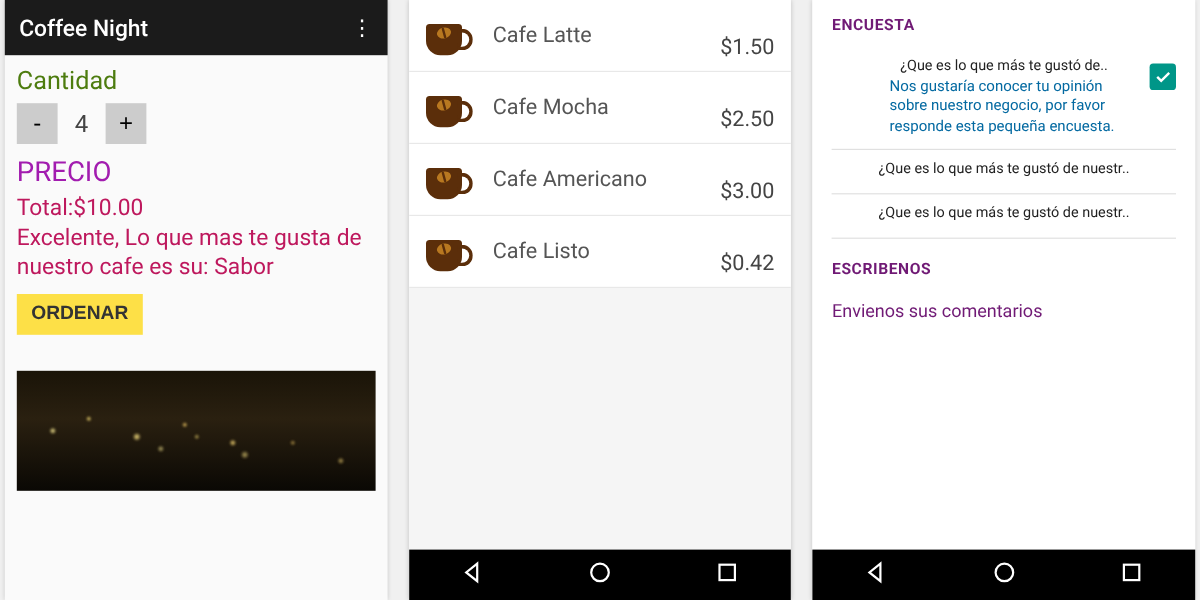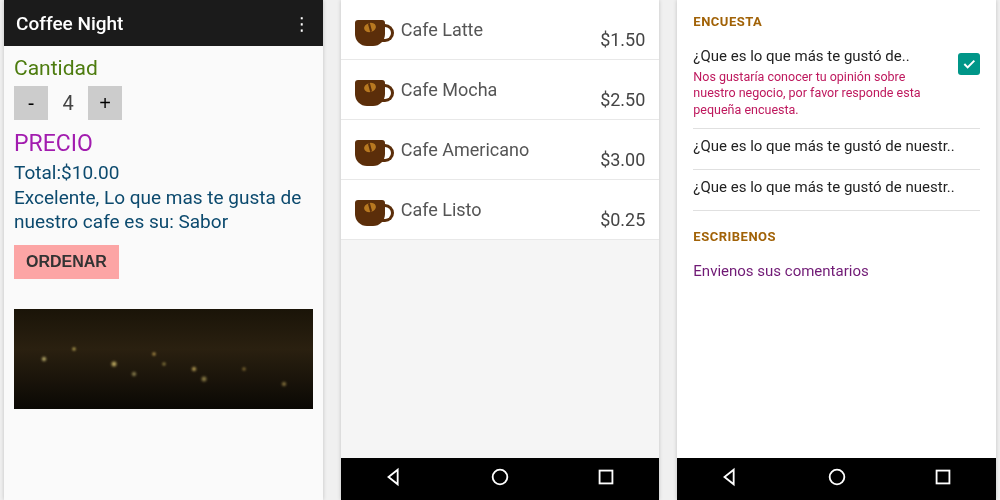--- a/index.html
+++ b/index.html
@@ -39,23 +39,23 @@
   .qty-row { display: flex; align-items: center; gap: 8px; margin-bottom: 10px; }
   .qty-btn {
     width: 34px; height: 34px;
     background: #ccc;
     border: none;
     font-size: 20px;
     cursor: pointer;
   }
   .qty-val { font-size: 20px; width: 24px; text-align: center; }
   .precio-label { color: #a21caf; font-size: 23px; margin-bottom: 4px; }
-  .summary { font-size: 19px; color: #0c4a6e; line-height: 1.3; margin-bottom: 10px; }
+  .summary { font-size: 19px; color: #be185d; line-height: 1.3; margin-bottom: 10px; }
   .ordenar-btn {
-    background: #fca5a5;
+    background: #fde047;
     border: none;
     padding: 8px 12px;
     font-size: 16px;
     font-weight: bold;
     color: #333;
     cursor: pointer;
   }
   .night-img {
     margin-top: 30px;
     height: 100px;
@@ -79,21 +79,21 @@
   .night-img::after { left: 100px; top: 35px; opacity: .7; }
 
   
   .menu-list { flex: 1; background: #f5f5f5; }
   .menu-item {
     display: flex;
     align-items: center;
     background: #fff;
     border-bottom: 1px solid #e8e8e8;
     padding: 8px 14px;
-    gap: 8px;
+    gap: 18px;
     height: 60px;
   }
   .cup {
     width: 38px; height: 32px;
     position: relative;
   }
   .cup-body {
     width: 30px; height: 26px;
     background: #5b2e0a;
     border-radius: 3px 3px 12px 12px;
@@ -123,24 +123,24 @@
     left:5px; top:0;
     width:2px; height:9px;
     background:#5b2e0a;
     border-radius:1px;
   }
   .item-name { flex:1; font-size:18px; color:#555; }
   .item-price { font-size:18px; color:#444;margin-top:20px; }
 
   
   .p3-content { padding: 10px 16px; flex:1; background:#fff; }
-  .section-header { color:#a16207; font-size:13px; font-weight:bold; letter-spacing:.5px; margin: 4px 0 10px; }
+  .section-header { color:#701a75; font-size:13px; font-weight:bold; letter-spacing:.5px; margin: 4px 0 10px; }
   .survey-item { border-bottom:1px solid #e0e0e0; padding: 8px 0 10px; position:relative; }
-  .survey-title { font-size:15px; color:#222; margin-bottom:4px; white-space:nowrap; overflow:hidden; text-overflow:ellipsis; }
-  .survey-desc { font-size:12.5px; color:#be185d; line-height:1.3; padding-right:40px; }
+  .survey-title { font-size:12px; color:#222; margin-bottom:4px; white-space:nowrap; overflow:hidden; text-overflow:ellipsis;text-align:center; }
+  .survey-desc { font-size:12.5px; color:#0369a1; line-height:1.3; padding-right:40px;margin-left:48px; }
   .checkbox {
     position:absolute; right:0; top:14px;
     width:22px; height:22px;
     background:#009688;
     border-radius:3px;
     display:flex; align-items:center; justify-content:center;
   }
   .checkbox svg { width:16px; height:16px; }
   .writeus-item { padding: 8px 0; }
   .writeus-title { font-size:15px; color:#701a75; }
@@ -205,21 +205,21 @@
         </div>
       <div class="item-name">Cafe Americano</div>
       <div class="item-price">$3.00</div>
     </div>
     <div class="menu-item">
       <div class="cup">
           <div class="cup-body"></div>
           <div class="bean"></div>
         </div>
       <div class="item-name">Cafe Listo</div>
-      <div class="item-price">$0.25</div>
+      <div class="item-price">$0.42</div>
     </div>
   </div>
   <div class="navbar">
     <div class="nav-btn"><svg viewBox="0 0 24 24" fill="none" stroke="#fff" stroke-width="2">
           <path d="M16 4 L6 12 L16 20 Z" fill="none"></path>
         </svg></div>
     <div class="nav-btn"><svg viewBox="0 0 24 24" fill="none" stroke="#fff" stroke-width="2">
           <circle cx="12" cy="12" r="8"></circle>
         </svg></div>
     <div class="nav-btn"><svg viewBox="0 0 24 24" fill="none" stroke="#fff" stroke-width="2">

